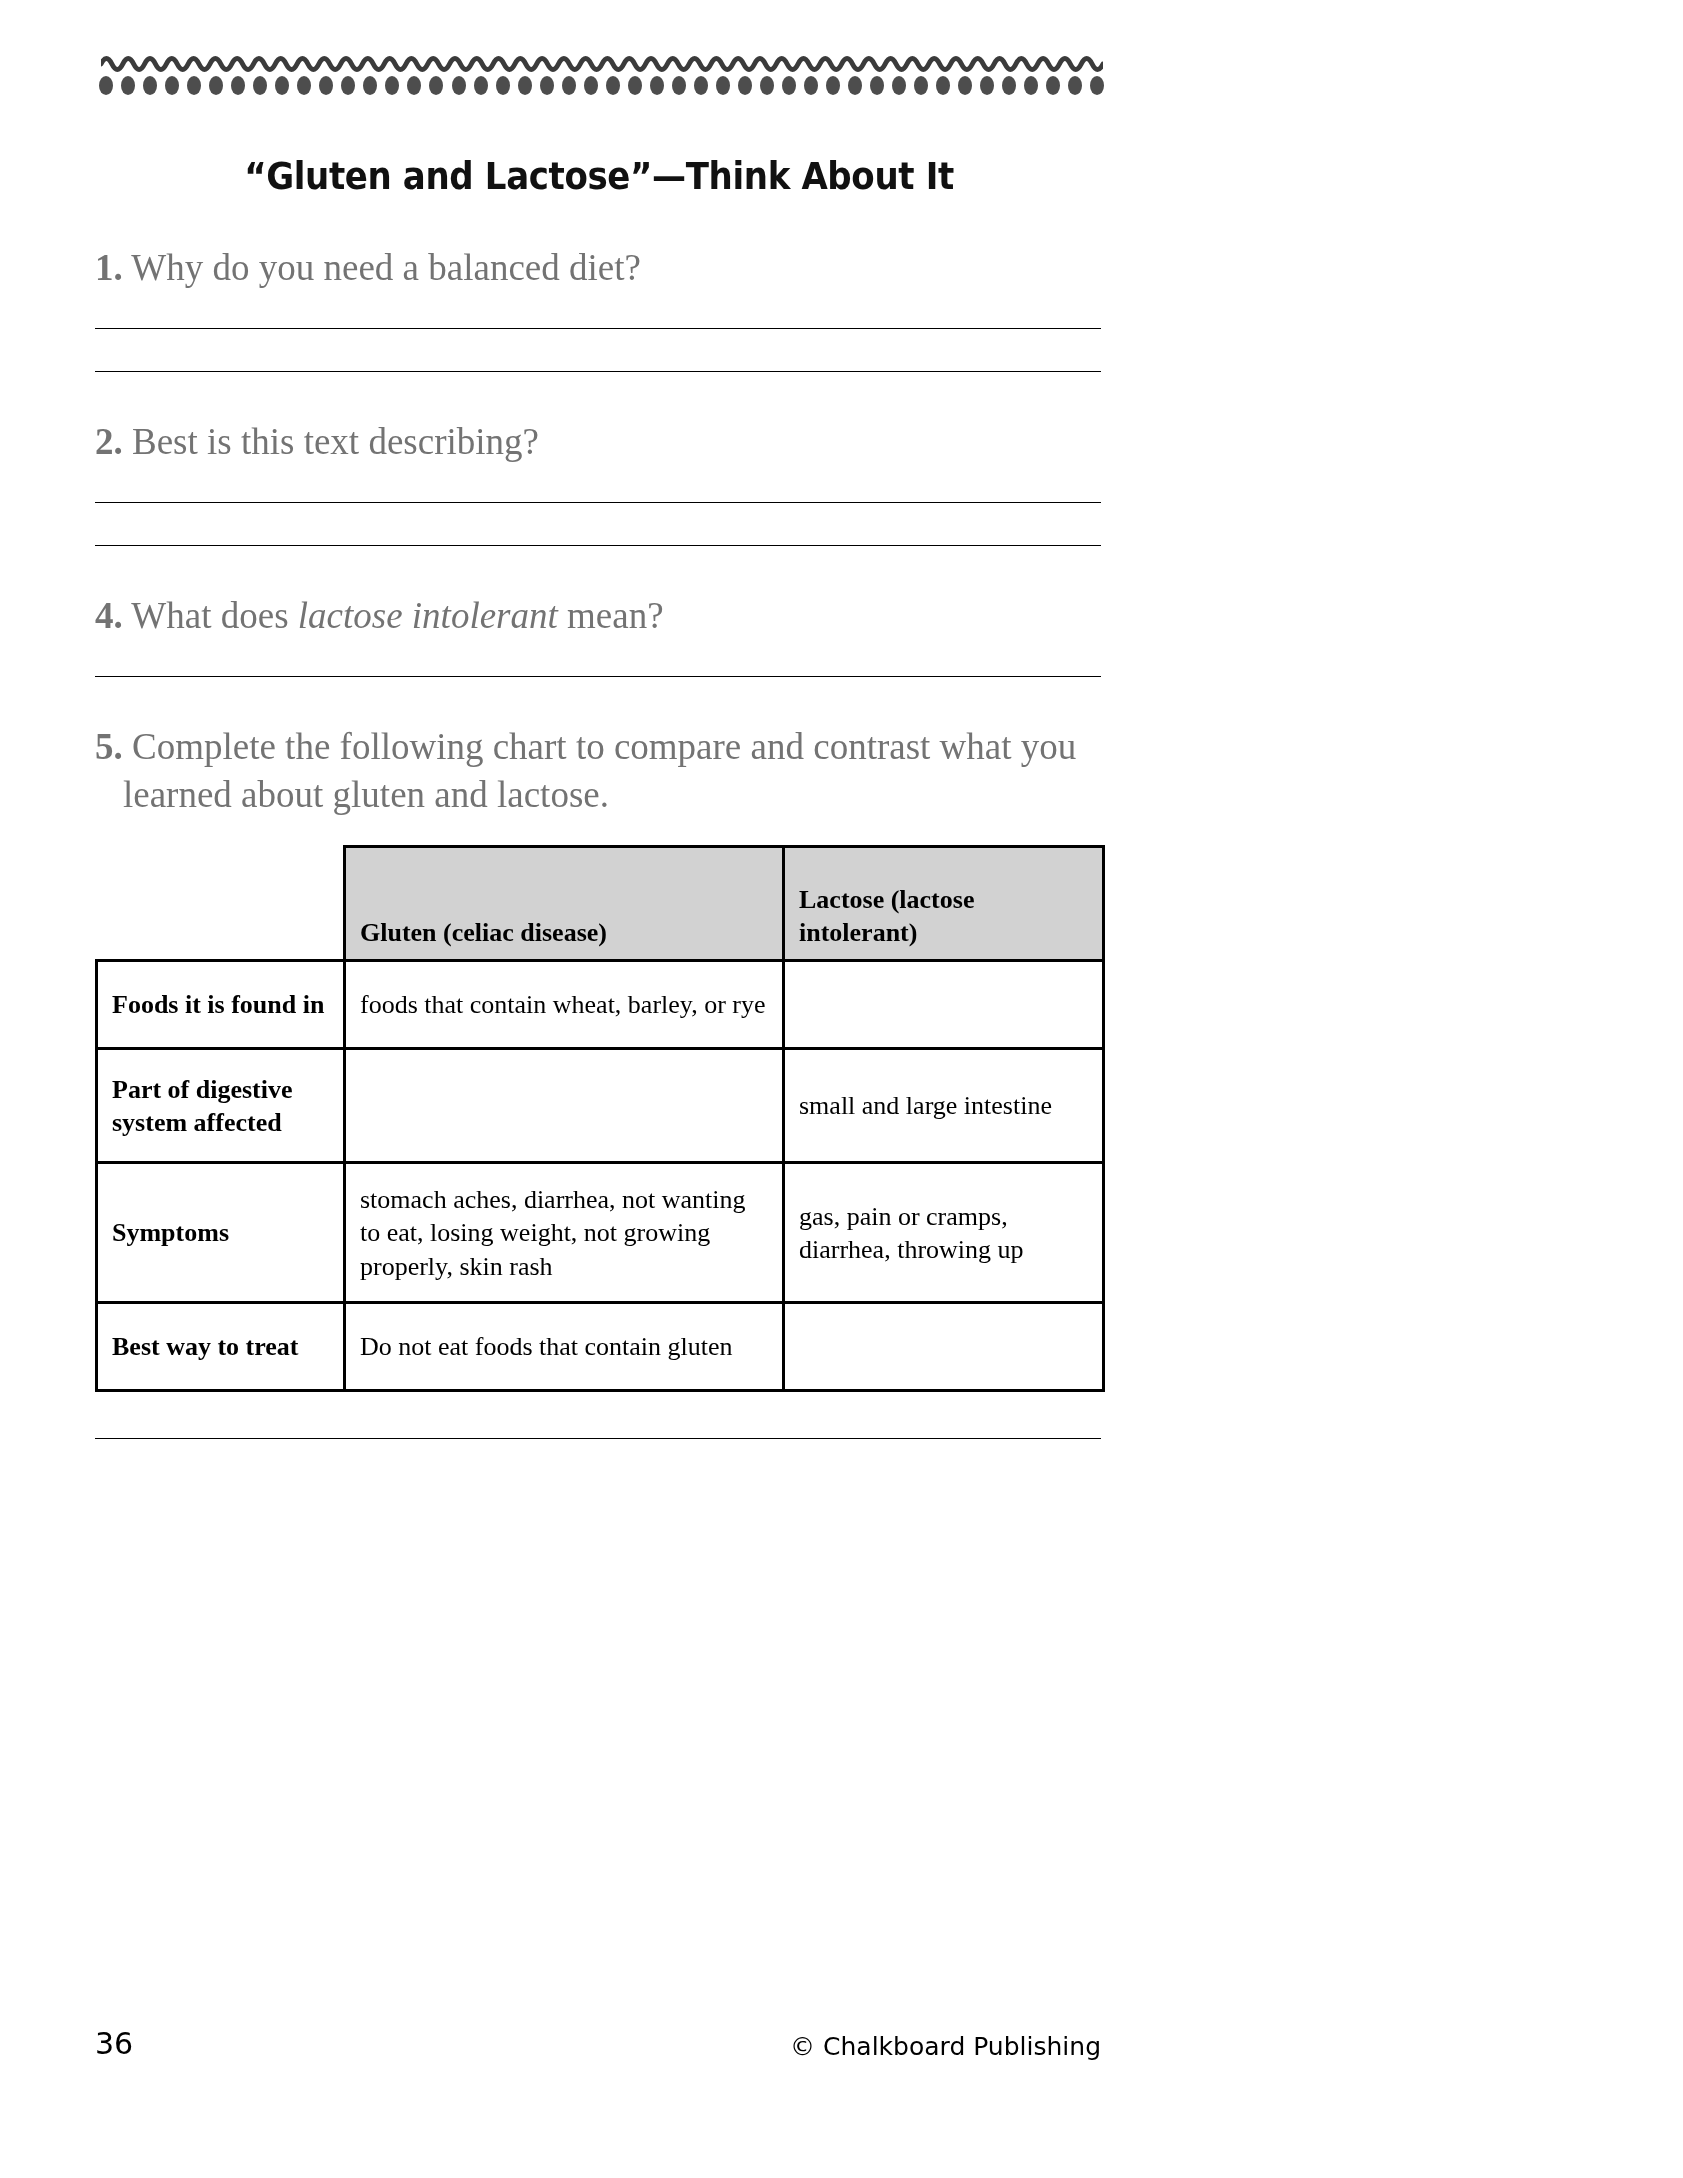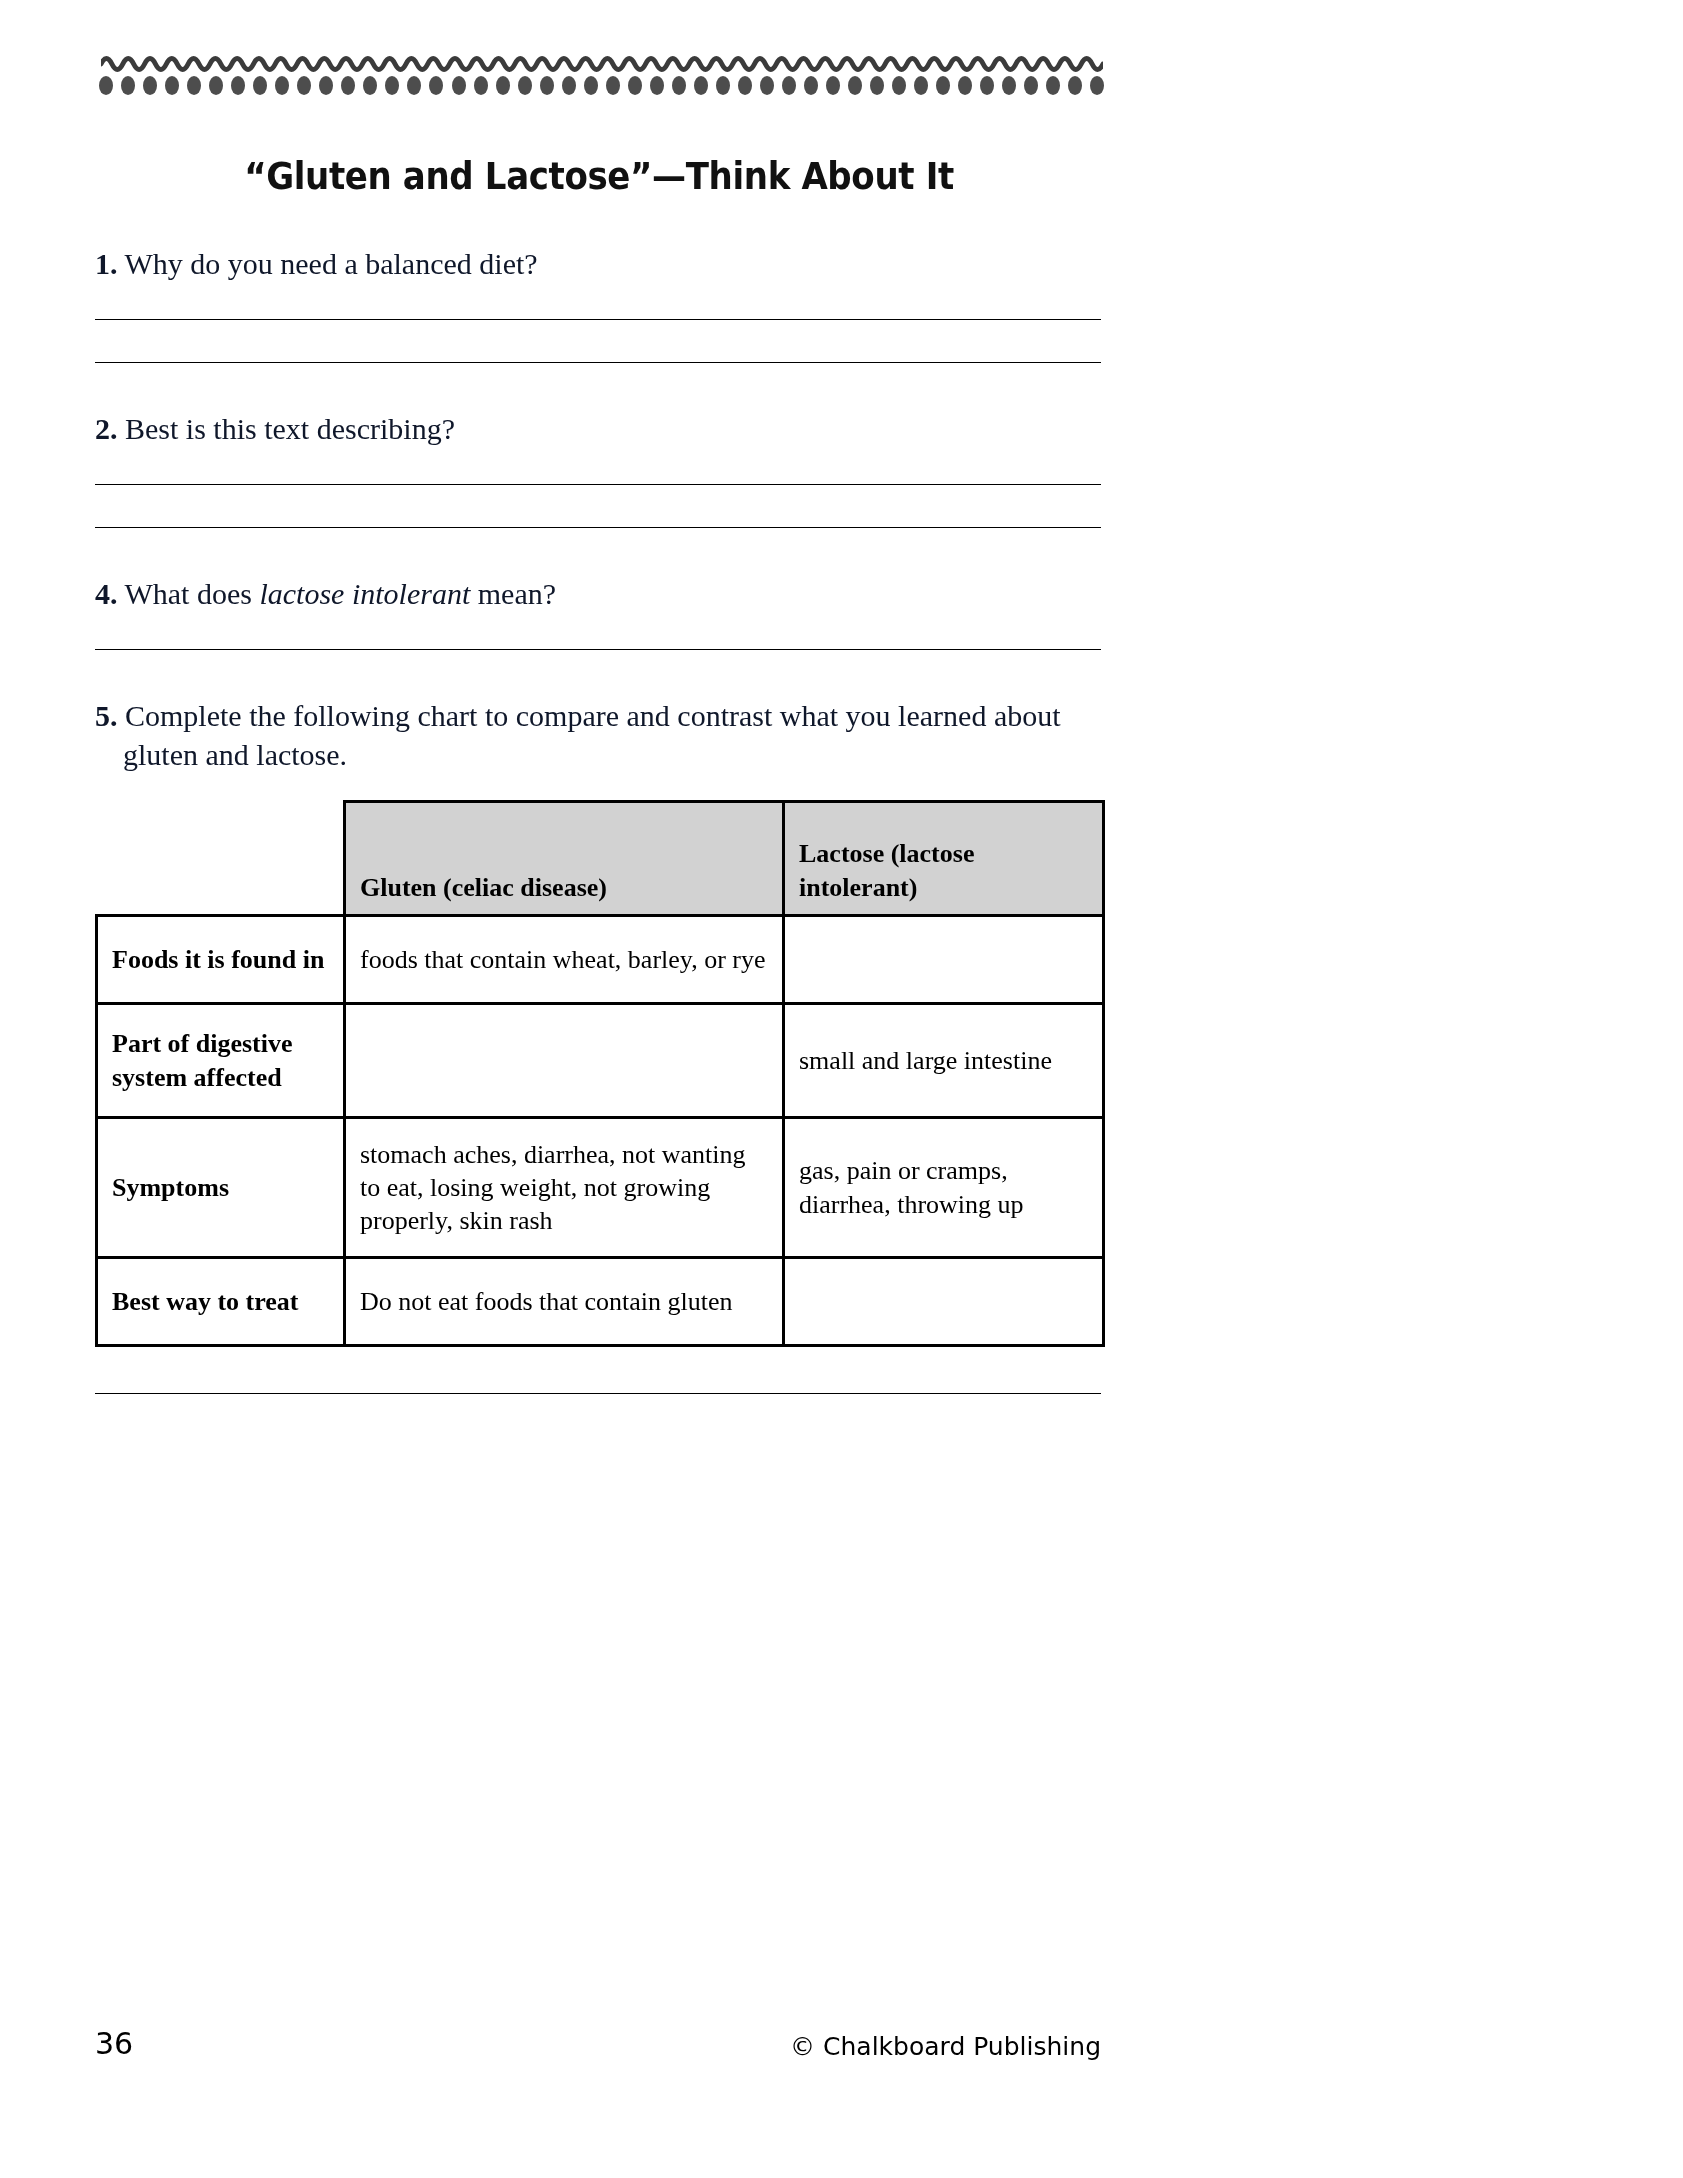--- a/index.html
+++ b/index.html
@@ -78,23 +78,23 @@
     letter-spacing: -0.4px;
     margin-top: 12px;
     margin-bottom: 0;
     color: #111111;
     transform: scaleX(0.92);
   }
 
   
   .qblock { margin-top: 46px; }
   .qtext {
-    font-size: 30px;
+    font-size: 37px;
     line-height: 1.30;
-    color: #0f172a;
+    color: #737373;
   }
   .qtext .qnum { font-weight: bold; }
   .qtext .qnum-plain { font-weight: normal; }
   .qtext i { font-style: italic; }
   .q-indent {
     padding-left: 28px;
     text-indent: -28px;
   }
 
   

